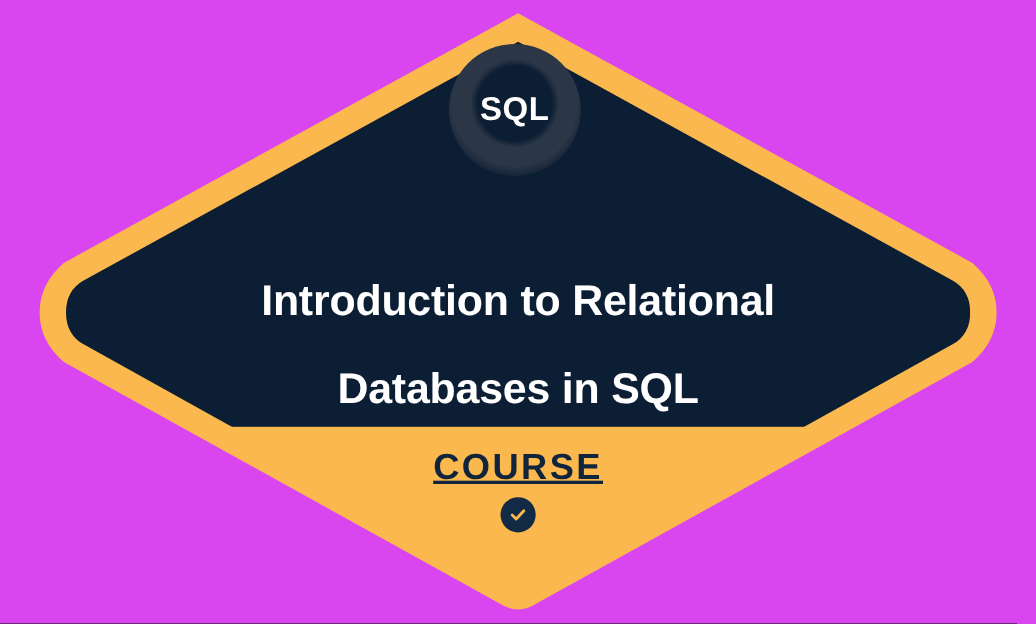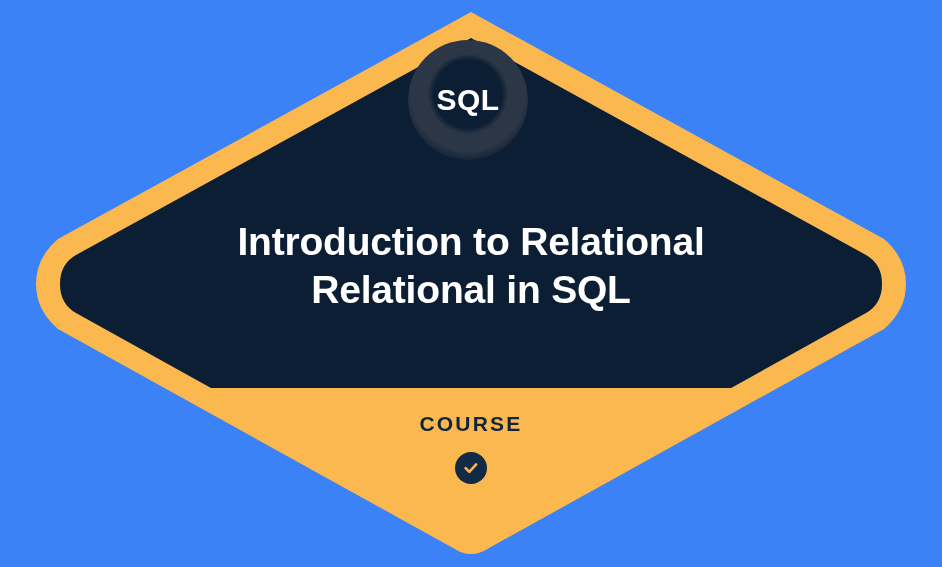--- a/index.html
+++ b/index.html
@@ -10,21 +10,21 @@
   body {
     width: 942px;
     height: 567px;
     overflow: hidden;
     font-family: "Liberation Sans", sans-serif;
   }
   #stage {
     position: relative;
     width: 942px;
     height: 567px;
-    background: #3b82f6;
+    background: #d946ef;
   }
   #badge-svg {
     position: absolute;
     left: 0;
     top: 0;
     width: 942px;
     height: 567px;
     display: block;
   }
   .overlay {
@@ -74,38 +74,40 @@
     color: #ffffff;
     font-size: 39px;
     font-weight: bold;
     line-height: 48px;
     letter-spacing: -0.2px;
     font-family: "Liberation Sans", sans-serif;
   }
   #course-title .title-line {
     display: block;
     white-space: nowrap;
+    margin-top: 32px;
   }
 
   
   #status-block {
     position: absolute;
     left: 221px;
     top: 406px;
     width: 500px;
     text-align: center;
   }
   .status-line {
     display: block;
     color: #10253c;
-    font-size: 21px;
+    font-size: 33px;
     font-weight: bold;
     letter-spacing: 2.2px;
     line-height: 36px;
     font-family: "Liberation Sans", sans-serif;
+    text-decoration: underline;
   }
   #check-wrap {
     margin-top: 10px;
     display: flex;
     justify-content: center;
   }
   #check-badge {
     width: 32px;
     height: 32px;
     border-radius: 50%;
@@ -171,21 +173,21 @@
   </svg>
 
   <div class="overlay">
 
     <div id="tech-badge">
       <span id="tech-badge-label">SQL</span>
     </div>
 
     <div id="course-title">
       <span class="title-line">Introduction to Relational</span>
-      <span class="title-line">Relational in SQL</span>
+      <span class="title-line">Databases in SQL</span>
     </div>
 
     <div id="status-block">
       <span class="status-line">COURSE</span>
       <div id="check-wrap">
         <div id="check-badge">
           <svg width="20" height="20" viewBox="0 0 20 20">
             <path d="M 4.6 10.2 L 8.3 13.9 L 15.2 6.4" fill="none" stroke="#fbb84e" stroke-width="2.6" stroke-linecap="round" stroke-linejoin="round"></path>
           </svg>
         </div>

